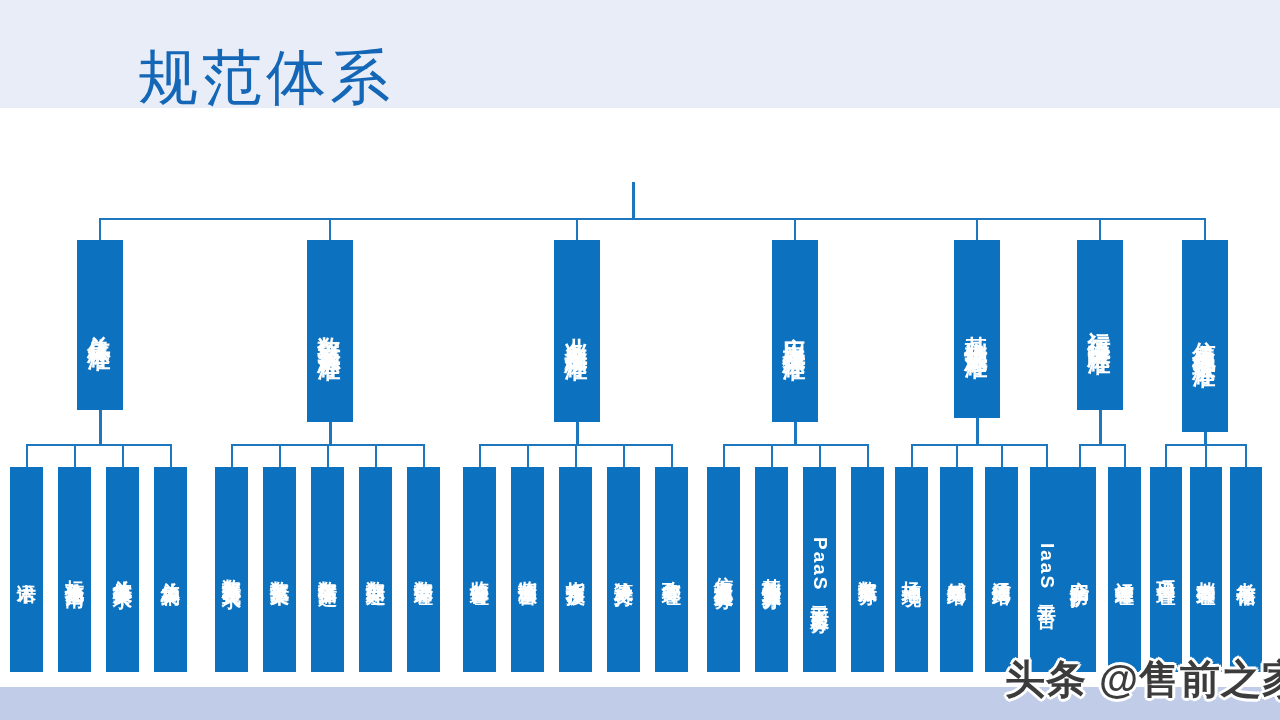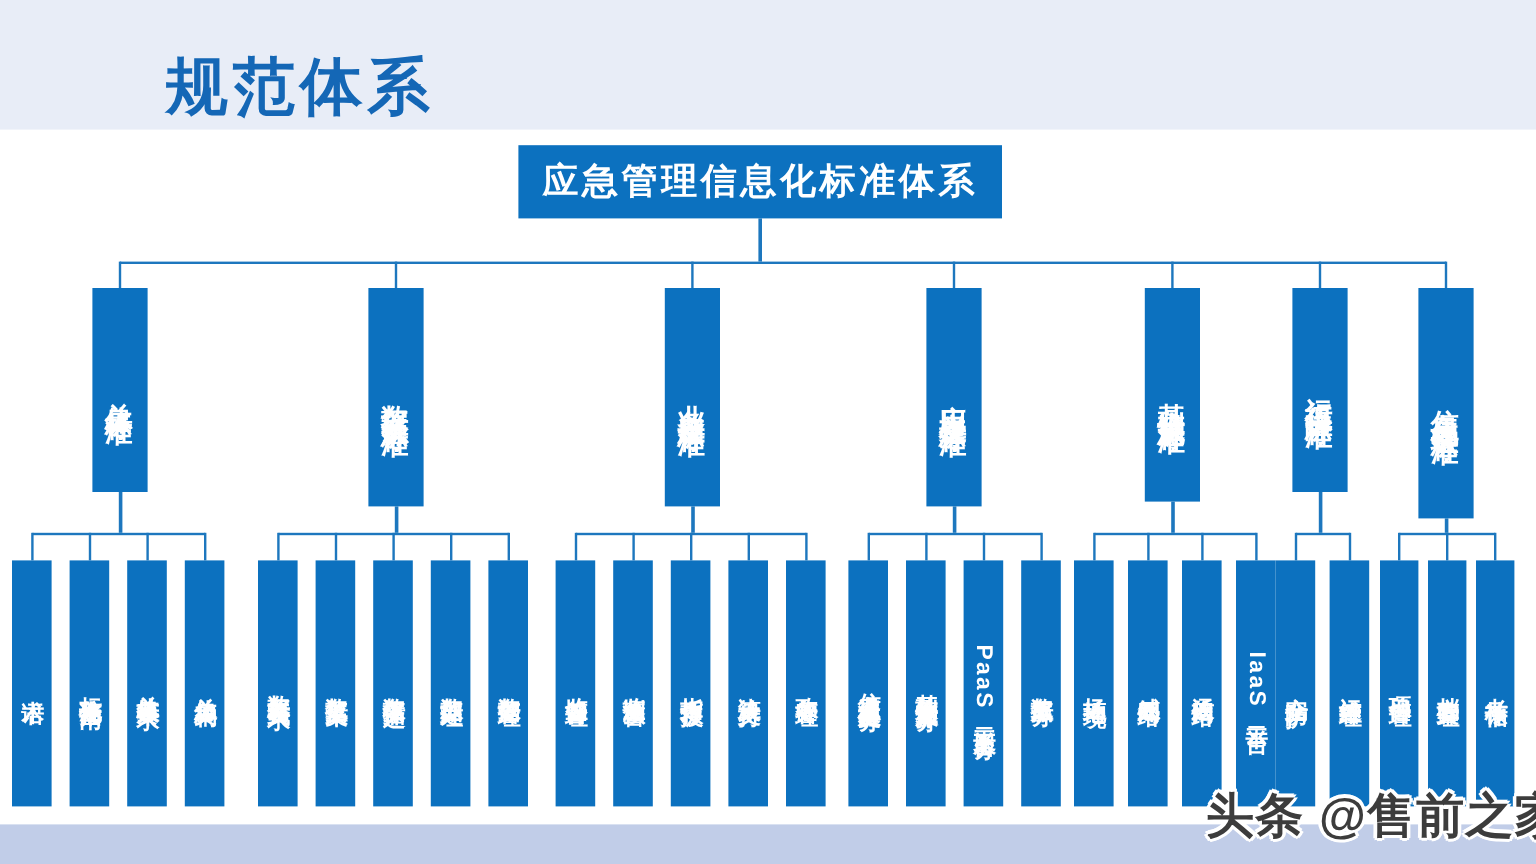--- a/index.html
+++ b/index.html
@@ -7,21 +7,21 @@
     position:relative; width:1280px; height:720px; overflow:hidden;
     background:var(--page-bg,#ffffff);
     font-family:"Liberation Sans","DejaVu Sans",sans-serif;
   }
   .header {
     position:absolute; left:0; top:0; width:1280px; height:108px;
     background:var(--header-bg,#e8edf7);
   }
   .page-title {
     position:absolute; left:138px; top:38px;
-    font-size:52px; font-weight:bold; letter-spacing:4px;
+    font-size:60px; font-weight:normal; letter-spacing:4px;
     color:var(--title-text,#1467b6);
   }
   .root-box {
     position:absolute; left:432px; top:121px; width:403px; height:61px;
     background:var(--box-blue,#0c71bf);
     display:flex; align-items:center; justify-content:center;
     color:var(--node-text,#fff); font-size:30px; font-weight:bold; letter-spacing:3px;
     z-index:2;
   }
   .l2-box {
@@ -57,23 +57,20 @@
   }
 </style>
 </head>
 <body>
 
 <div class="page">
 
   <div class="header"></div>
   <div class="page-title">规范体系</div>
 
-  <div class="root-box">
-    <span>应急管理信息化标准体系</span>
-  </div>
 
   <div class="l2-box" style="left:77px;height:170px">
       <span>总体标准</span>
     </div>
   <div class="l2-box" style="left:307px;height:182px">
       <span>数据资源标准</span>
     </div>
   <div class="l2-box" style="left:554px;height:182px">
       <span>业务应用标准</span>
     </div>

